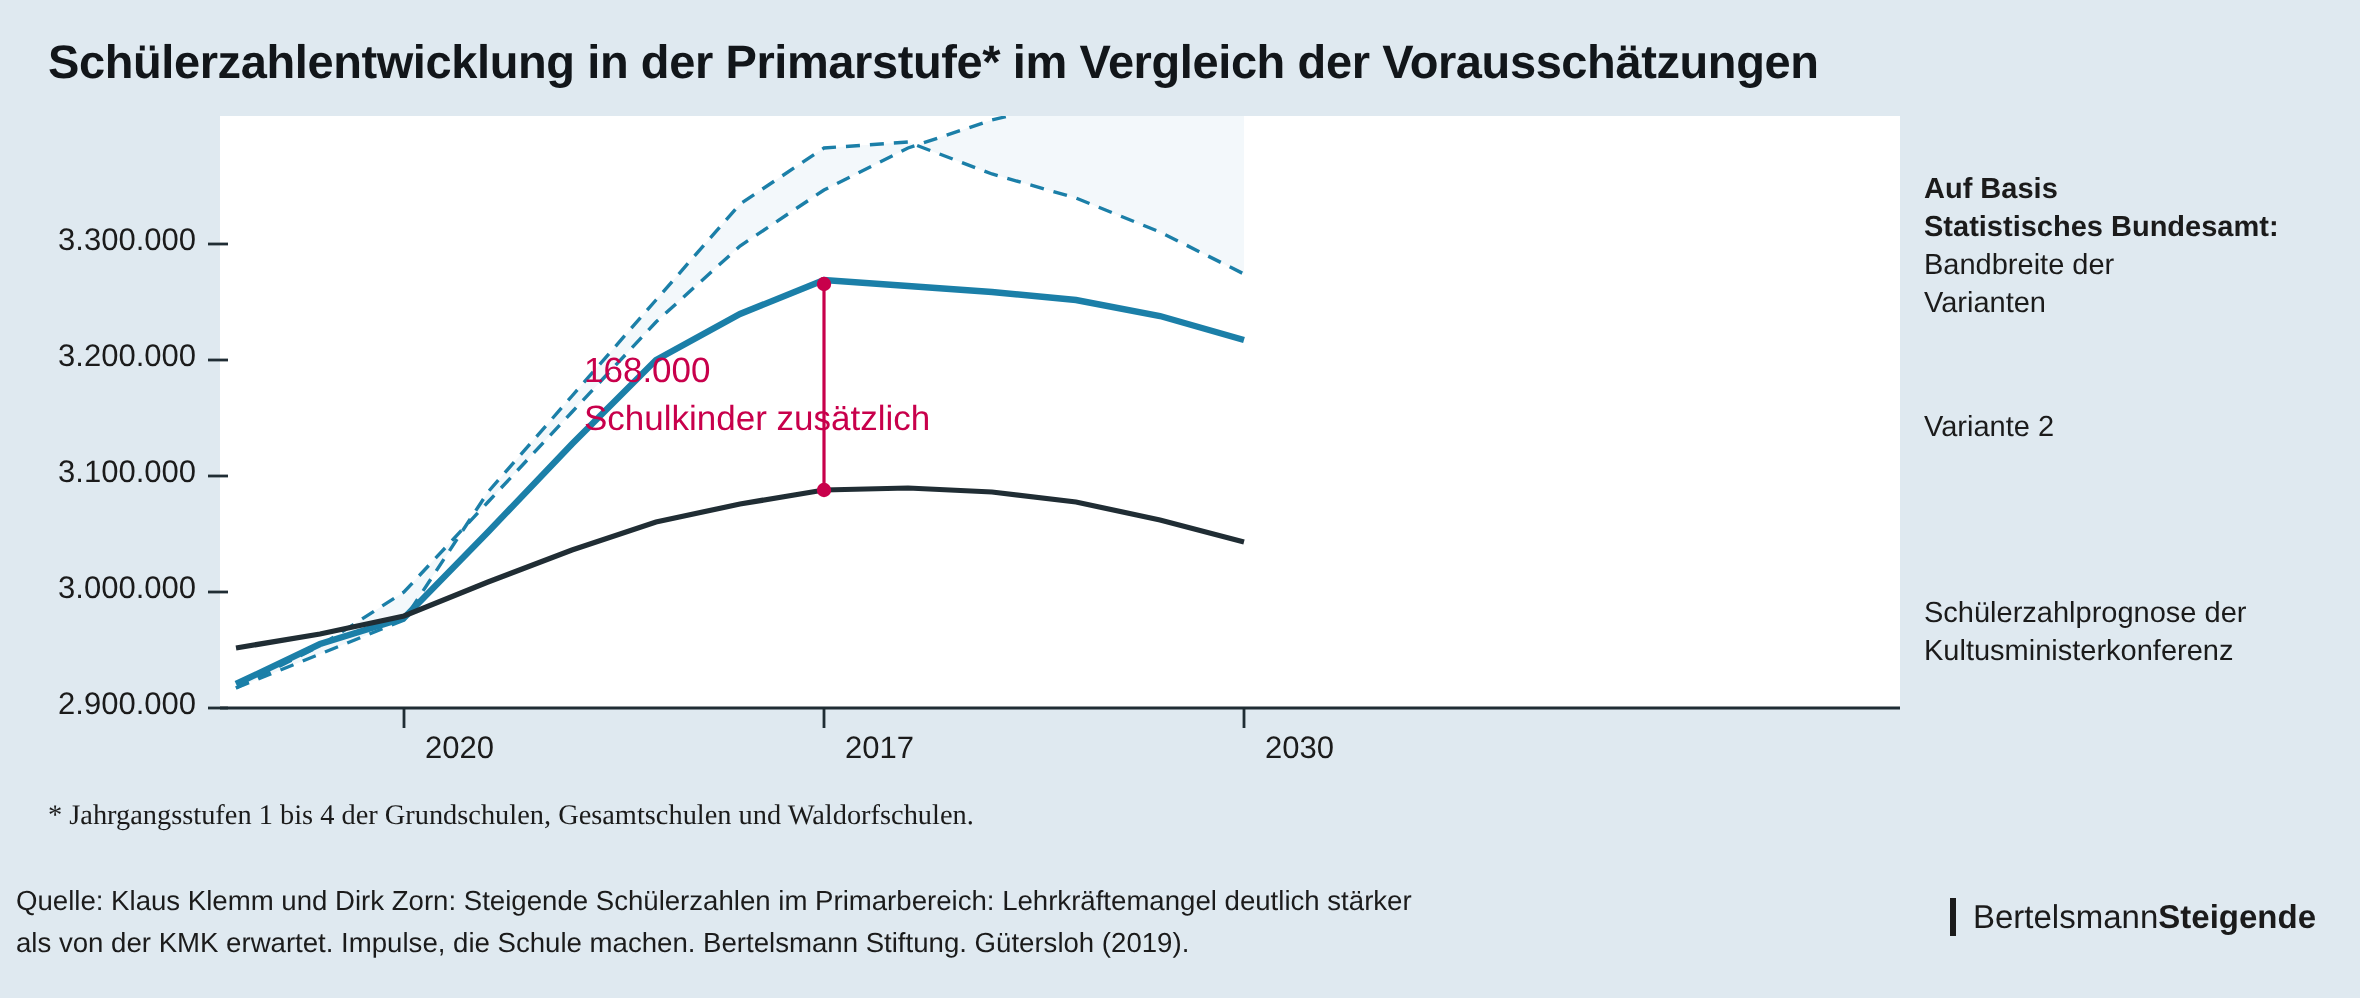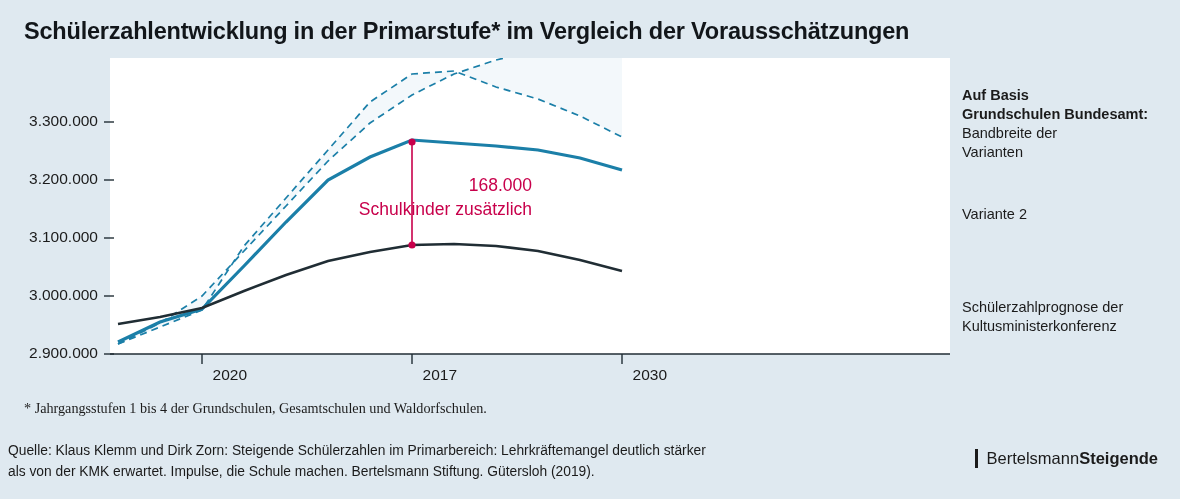--- a/index.html
+++ b/index.html
@@ -63,21 +63,21 @@
     line-height: 19px;
     color: #1b1b1b;
     white-space: nowrap;
     margin-top: 28px;
   }
   .legend-block .strong {
     font-weight: bold;
   }
   .annot {
     position: absolute;
-    text-align: right;
+    text-align: left;
     color: #c8004b;
     font-size: 17.5px;
     line-height: 24px;
     white-space: nowrap;
   }
   .footnote {
     position: absolute;
     left: 24px;
     top: 400px;
     font-size: 14.2px;
@@ -164,21 +164,21 @@
     <div class="x-label" style="left: 367px; top: 308px;">2017</div>
     <div class="x-label" style="left: 577px; top: 308px;">2030</div>
 
     <div class="annot" style="left: 292px; top: 115px; width: 240px;">
       <div>168.000</div>
       <div>Schulkinder zusätzlich</div>
     </div>
 
     <div class="legend-block" style="left: 962px; top: 0px;">
       <div class="strong">Auf Basis</div>
-      <div class="strong">Grundschulen Bundesamt:</div>
+      <div class="strong">Statistisches Bundesamt:</div>
       <div>Bandbreite der</div>
       <div>Varianten</div>
     </div>
 
     <div class="legend-block" style="left: 962px; top: 119px;">Variante 2</div>
 
     <div class="legend-block" style="left: 962px; top: 212px;">
       <div>Schülerzahlprognose der</div>
       <div>Kultusministerkonferenz</div>
     </div>

